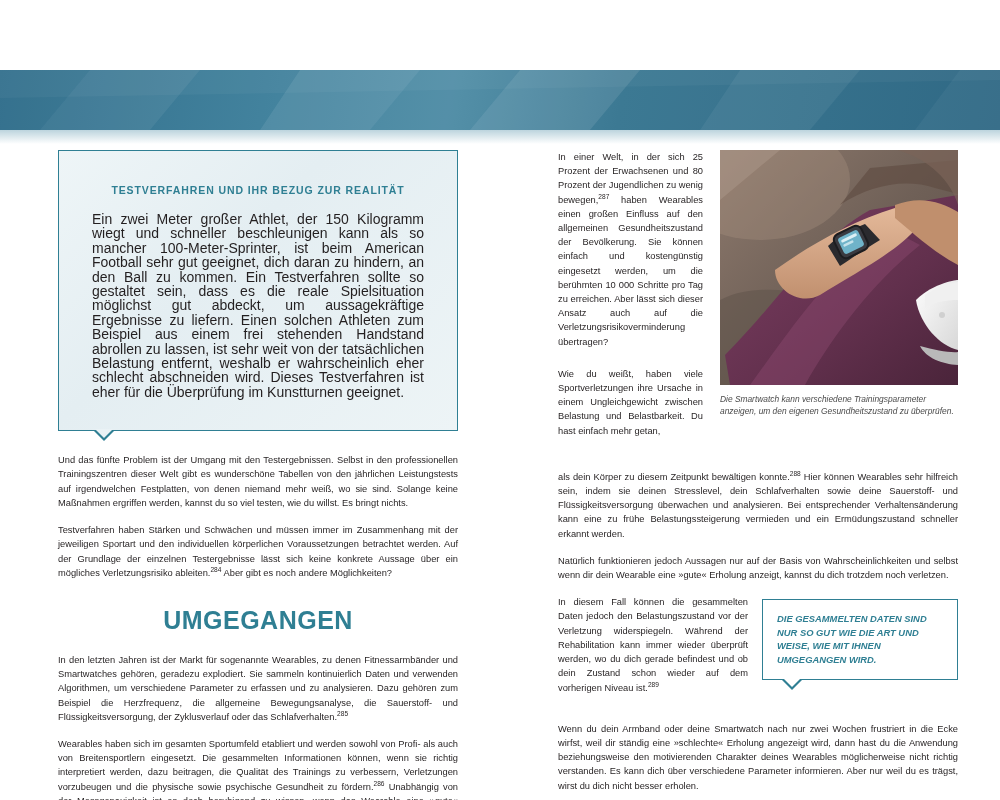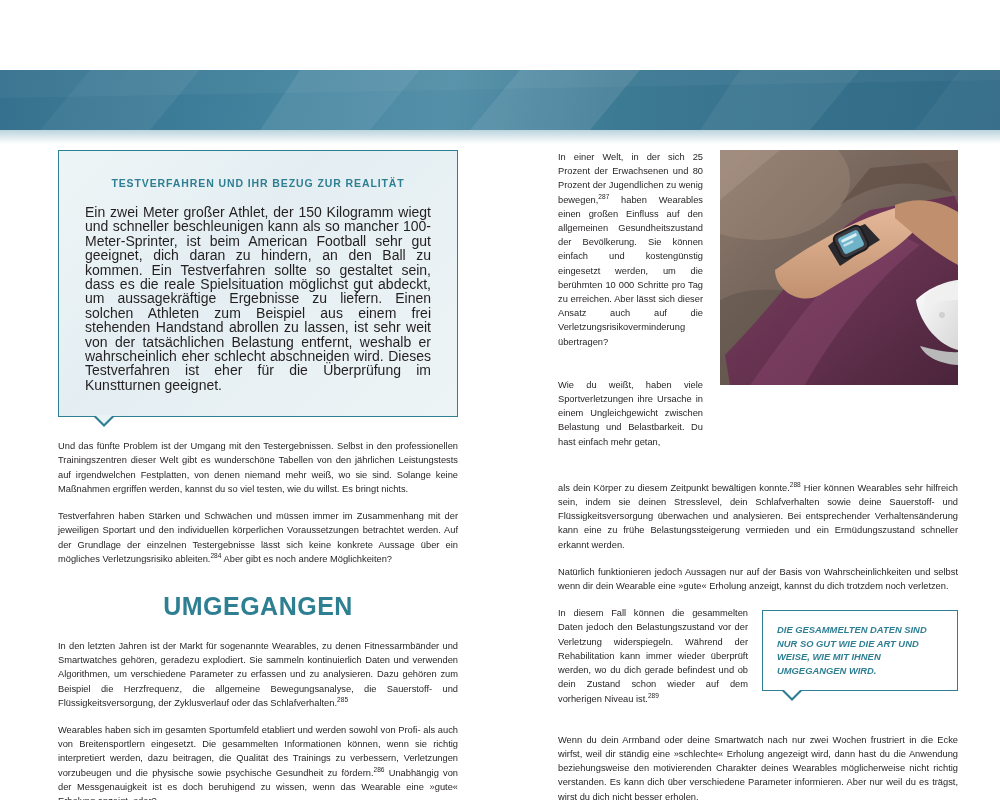--- a/index.html
+++ b/index.html
@@ -66,21 +66,21 @@
     margin: 0 0 13px 0;
     hyphens: auto;
   }
   p.body.last { margin-bottom: 0; }
 
   
   .callout {
     position: relative;
     border: 1.5px solid #2f7f93;
     background: linear-gradient(135deg, #eef5f7 0%, #e4eef2 40%, #edf4f6 100%);
-    padding: 8px;
+    padding: 15px;
     margin-bottom: 22px;
   }
   .callout-inner {
     padding: 14px 18px 16px 18px;
   }
   .callout-title {
     color: #2f7f93;
     font-weight: bold;
     font-size: 10.5px;
     letter-spacing: 0.9px;
@@ -252,21 +252,21 @@
     <p class="body"><span>In den letzten Jahren ist der Markt für sogenannte Wearables, zu denen Fitnessarmbänder und Smartwatches gehören, geradezu explodiert. Sie sammeln kontinuierlich Daten und verwenden Algorithmen, um verschiedene Parameter zu erfassen und zu analysieren. Dazu gehören zum Beispiel die Herzfrequenz, die allgemeine Bewegungsanalyse, die Sauerstoff- und Flüssigkeitsversorgung, der Zyklusverlauf oder das Schlafverhalten.</span><sup>285</sup></p>
 
     <p class="body last"><span>Wearables haben sich im gesamten Sportumfeld etabliert und werden sowohl von Profi- als auch von Breitensportlern eingesetzt. Die gesammelten Informationen können, wenn sie richtig interpretiert werden, dazu beitragen, die Qualität des Trainings zu verbessern, Verletzungen vorzubeugen und die physische sowie psychische Gesundheit zu fördern.</span><sup>286</sup><span> Unabhängig von der Messgenauigkeit ist es doch beruhigend zu wissen, wenn das Wearable eine »gute« Erholung anzeigt, oder?</span></p>
   </div>
 
   <div class="col-right">
 
     <div class="rt-top clearfix">
       <div class="rt-narrow">
         <p><span>In einer Welt, in der sich 25 Prozent der Erwachsenen und 80 Prozent der Jugendlichen zu wenig bewegen,</span><sup>287</sup><span> haben Wearables einen großen Einfluss auf den allgemeinen Gesundheitszustand der Bevölkerung. Sie können einfach und kostengünstig eingesetzt werden, um die berühmten 10 000 Schritte pro Tag zu erreichen. Aber lässt sich dieser Ansatz auch auf die Verletzungsrisikoverminderung übertragen?</span></p>
-        <p style="margin-top:29px;">Wie du weißt, haben viele Sportverletzungen ihre Ursache in einem Ungleichgewicht zwischen Belastung und Belastbarkeit. Du hast einfach mehr getan,</p>
+        <p style="margin-top:18px;">Wie du weißt, haben viele Sportverletzungen ihre Ursache in einem Ungleichgewicht zwischen Belastung und Belastbarkeit. Du hast einfach mehr getan,</p>
       </div>
 
       <div class="photo">
         <svg width="238" height="235" viewBox="0 0 238 235">
           <defs>
             <linearGradient id="bgGrad" x1="0" y1="0" x2="1" y2="1">
               <stop offset="0%" stop-color="#8e7a6d"></stop>
               <stop offset="50%" stop-color="#6f6057"></stop>
               <stop offset="100%" stop-color="#5a4d46"></stop>
             </linearGradient>
@@ -300,20 +300,21 @@
           <path d="M175,55 C200,45 222,52 238,62 L238,115 C210,100 190,80 175,68 Z" fill="#c08f6d"></path>
           <path d="M178,0 C210,10 230,30 238,55 L238,0 Z" fill="#7a6458" opacity="0.7"></path>
           <path d="M196,150 C214,132 238,130 238,130 L238,200 C220,196 200,175 196,150 Z" fill="url(#shoeGrad)"></path>
           <path d="M200,196 C215,200 230,203 238,202 L238,215 C222,214 206,208 200,196 Z" fill="#b9b9b9"></path>
           <path d="M205,145 C218,136 230,133 238,132 L238,150 C226,150 214,152 205,158 Z" fill="#f0f0f0"></path>
           <circle cx="222" cy="165" r="3" fill="#d0d0d0"></circle>
           <path d="M0,0 L60,0 L0,50 Z" fill="#b6a294" opacity="0.35"></path>
         </svg>
       </div>
 
+      <div class="caption">Die Smartwatch kann verschiedene Trainingsparameter anzeigen, um den eigenen Gesundheitszustand zu überprüfen.</div>
     </div>
 
     <div style="height:32px;"></div>
 
     <p class="body"><span>als dein Körper zu diesem Zeitpunkt bewältigen konnte.</span><sup>288</sup><span> Hier können Wearables sehr hilfreich sein, indem sie deinen Stresslevel, dein Schlafverhalten sowie deine Sauerstoff- und Flüssigkeitsversorgung überwachen und analysieren. Bei entsprechender Verhaltensänderung kann eine zu frühe Belastungssteigerung vermieden und ein Ermüdungszustand schneller erkannt werden.</span></p>
 
     <p class="body">Natürlich funktionieren jedoch Aussagen nur auf der Basis von Wahrscheinlichkeiten und selbst wenn dir dein Wearable eine »gute« Erholung anzeigt, kannst du dich trotzdem noch verletzen.</p>
 
     <div class="clearfix">
       <div class="pullquote">

